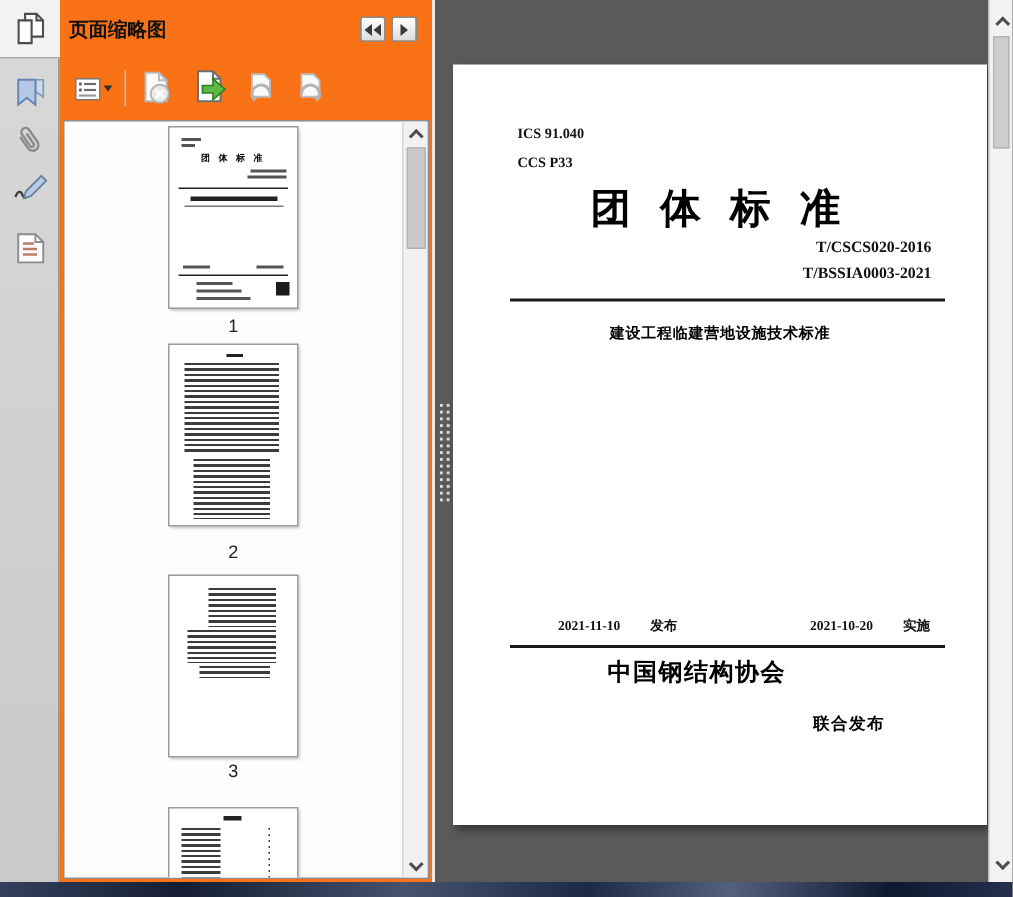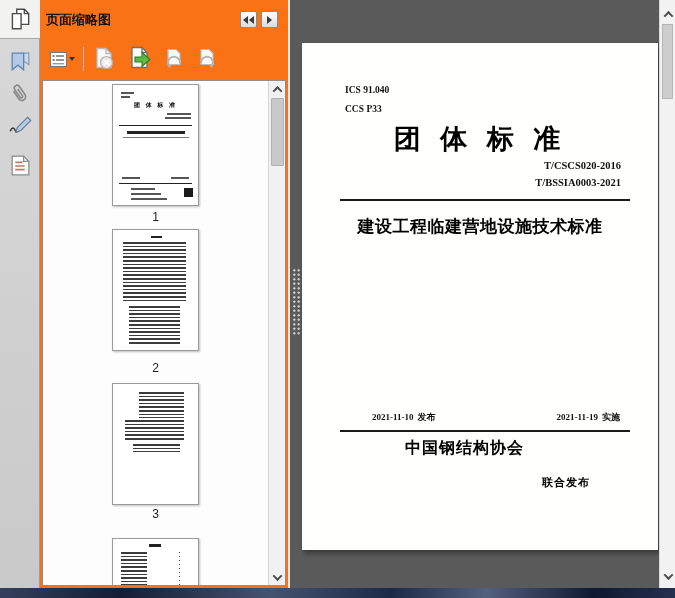--- a/index.html
+++ b/index.html
@@ -76,26 +76,26 @@
           box-shadow:2px 3px 5px rgba(0,0,0,.4); }
   .serif { font-family:"Liberation Serif","DejaVu Serif",serif; }
   .p-ics  { position:absolute; left:43px; top:42px;  font-size:9.5px; font-weight:bold; color:#111; }
   .p-ccs  { position:absolute; left:43px; top:61px;  font-size:9.5px; font-weight:bold; color:#111; }
   .p-type { position:absolute; left:0; top:78px; width:100%; text-align:center;
             font-size:27px; font-weight:bold; color:#000; letter-spacing:6px; white-space:nowrap; }
   .p-code1 { position:absolute; right:37px; top:117px; font-size:10.5px; font-weight:bold; color:#111; }
   .p-code2 { position:absolute; right:37px; top:134px; font-size:10.5px; font-weight:bold; color:#111; }
   .p-rule1 { position:absolute; left:38px; right:28px; top:156px; height:1.5px; background:#1a1a1a; }
   .p-title { position:absolute; left:0; top:172px; width:100%; text-align:center;
-             font-size:17px; font-weight:bold; color:#000; letter-spacing:0.5px; }
+             font-size:10px; font-weight:bold; color:#000; letter-spacing:0.5px; }
   .p-title-en { position:absolute; left:0; top:200px; width:100%; text-align:center;
              font-size:7.2px; font-weight:bold; color:#111; }
   .p-issue { position:absolute; left:70px; top:368px; font-size:9px; font-weight:bold; color:#111; }
   .p-impl  { position:absolute; right:38px; top:368px; font-size:9px; font-weight:bold; color:#111; }
-  .p-issue span, .p-impl span { margin-left:4px; }
+  .p-issue span, .p-impl span { margin-left:20px; }
   .p-rule2 { position:absolute; left:38px; right:28px; top:387px; height:1.5px; background:#1a1a1a; }
   .p-org { position:absolute; left:103px; font-size:16px; font-weight:bold; color:#000; letter-spacing:1px; }
   .o1 { top:395px; } .o2 { top:414px; } .o3 { top:432px; }
   .p-joint { position:absolute; left:240px; top:432px; font-size:11px; font-weight:bold; color:#000; letter-spacing:1px; }
 
   
   .main-sb { position:absolute; left:659px; top:0; width:16px; height:588px; background:#f2f2f2; border-left:1px solid #d9d9d9; }
   .main-sb .sb-btn { width:16px; }
   .msb-up { top:6px; } .msb-down { top:568px; }
   .msb-thumb { position:absolute; left:2px; top:24px; width:11px; height:75px; background:#cdcdcd; border:1px solid #b5b5b5; }
@@ -265,21 +265,21 @@
   <div class="doc-area">
     <div class="page">
       <div class="p-ics serif">ICS 91.040</div>
       <div class="p-ccs serif">CCS P33</div>
       <div class="p-type">团 体 标 准</div>
       <div class="p-code1 serif">T/CSCS020-2016</div>
       <div class="p-code2 serif">T/BSSIA0003-2021</div>
       <div class="p-rule1"></div>
       <div class="p-title">建设工程临建营地设施技术标准</div>
       <div class="p-issue serif"><span style="margin-left:0;">2021-11-10</span><span>发布</span></div>
-      <div class="p-impl serif"><span style="margin-left:0;">2021-11-19</span><span>实施</span></div>
+      <div class="p-impl serif"><span style="margin-left:0;">2021-10-20</span><span>实施</span></div>
       <div class="p-rule2"></div>
       <div class="p-org o1">中国钢结构协会</div>
       <div class="p-joint">联合发布</div>
     </div>
   </div>
 
   <div class="main-sb">
     <div class="sb-btn msb-up">
       <span class="chev up"></span>
     </div>

